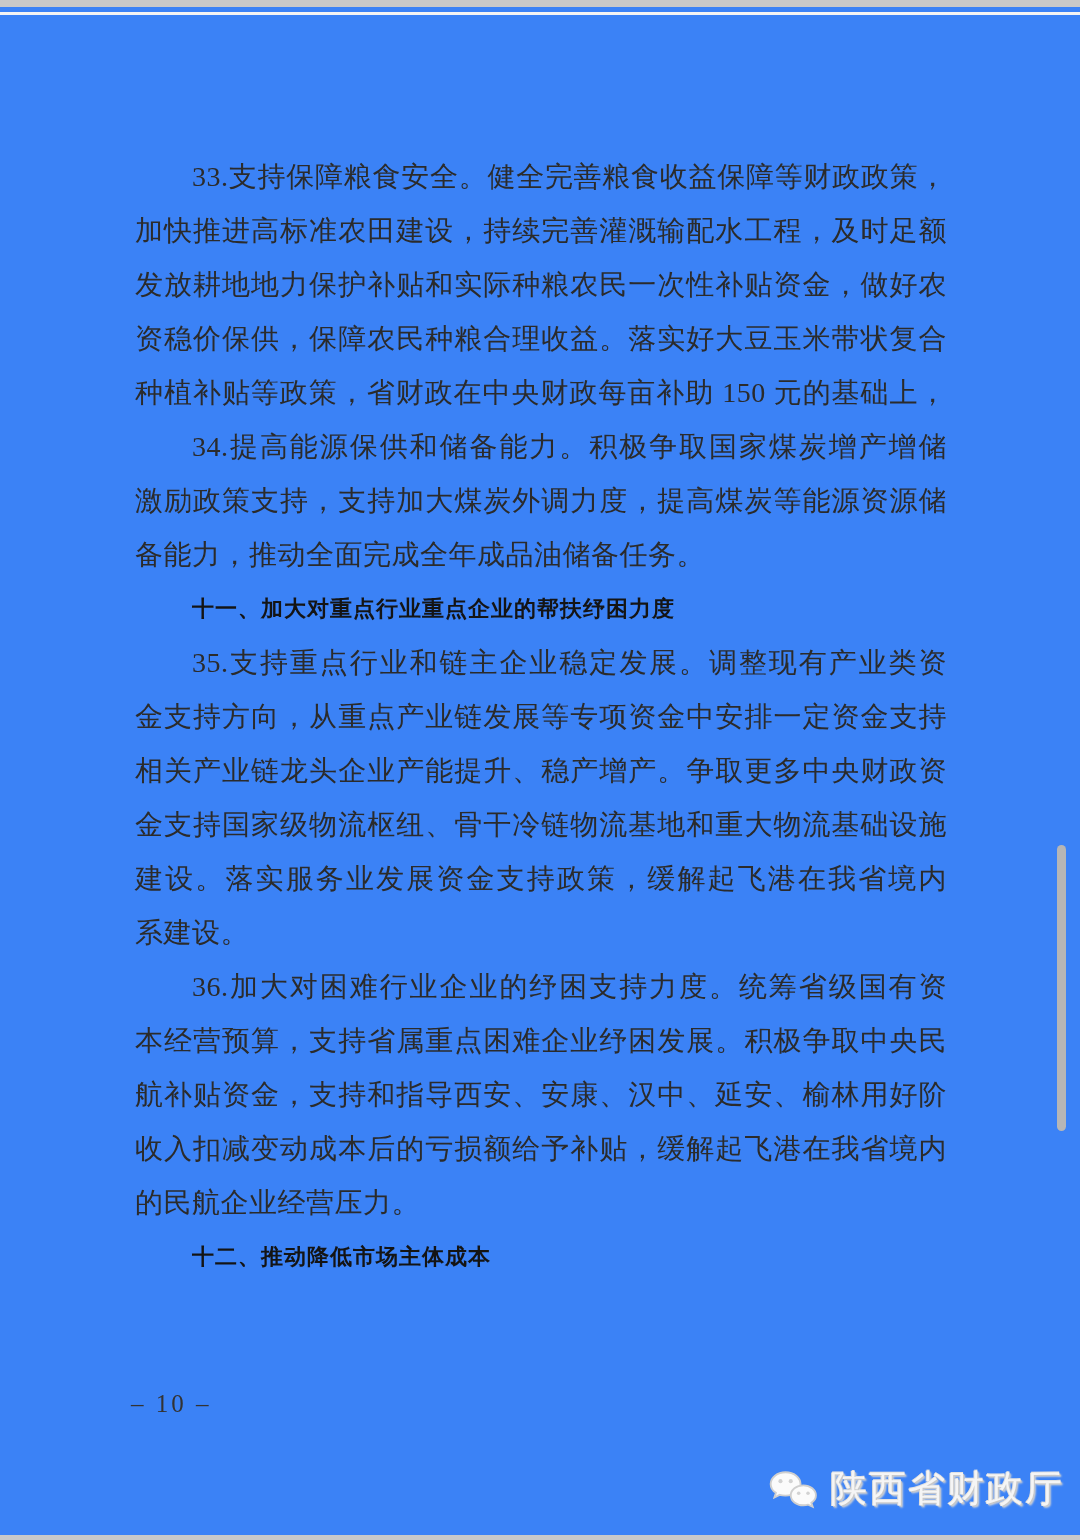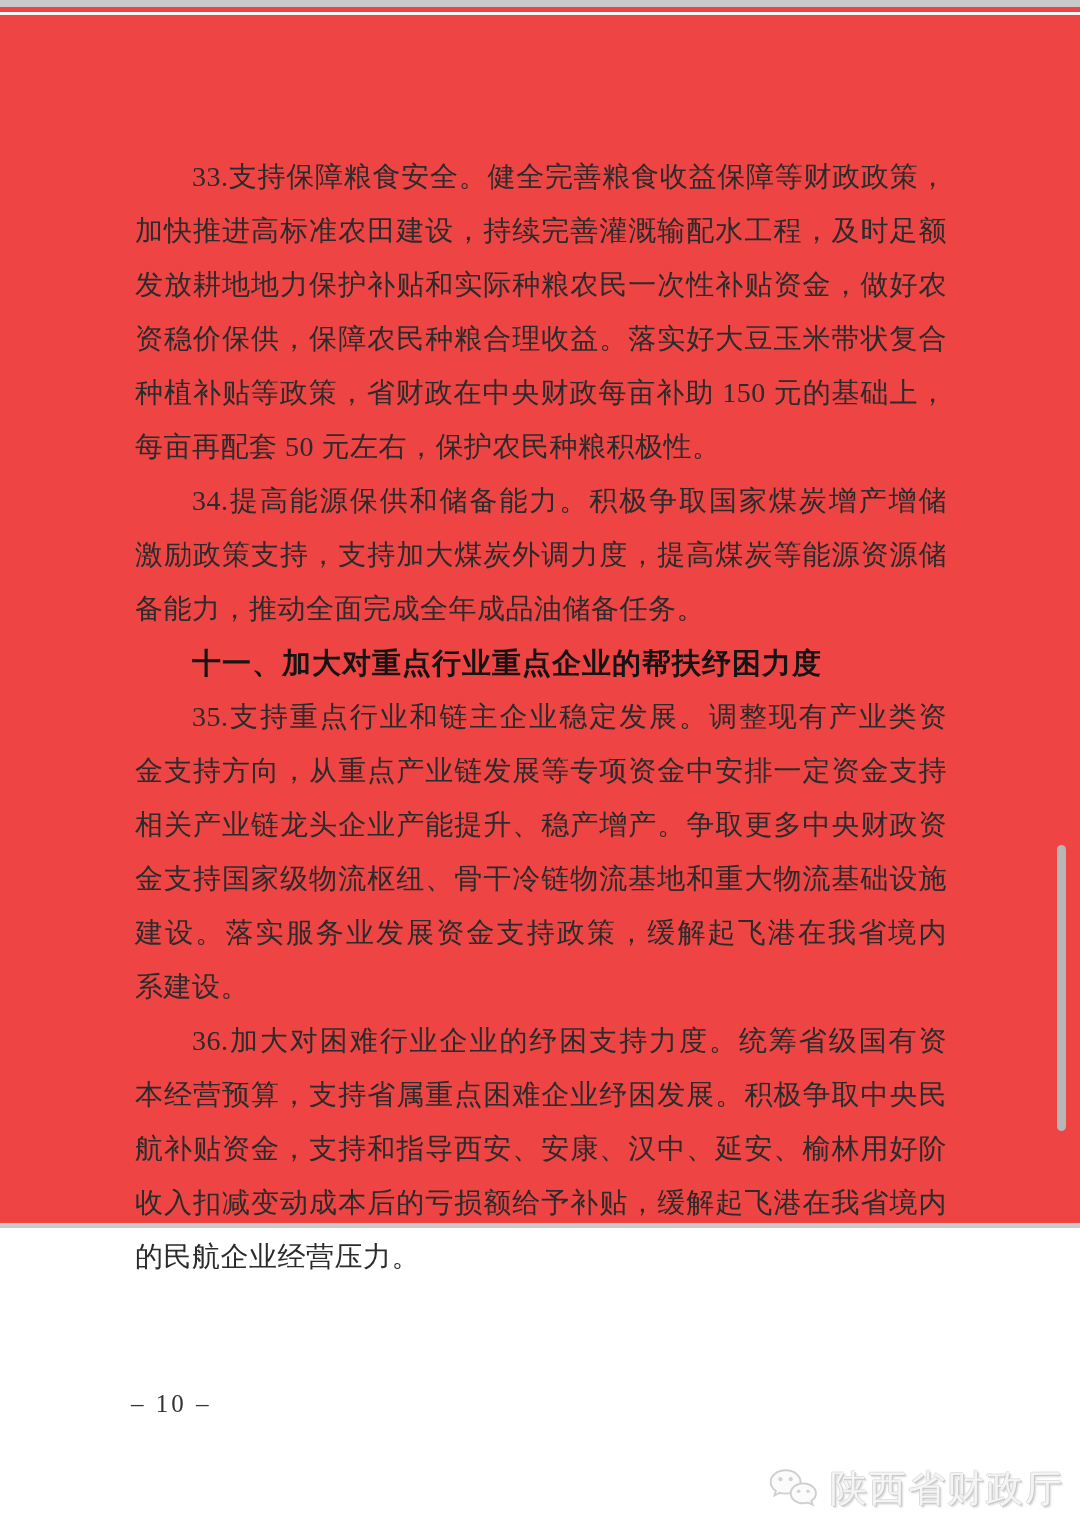--- a/index.html
+++ b/index.html
@@ -4,22 +4,22 @@
 <style>
   html, body { margin: 0; padding: 0; }
   body {
     width: 1080px; height: 1540px;
     background: #ffffff;
     font-family: "Liberation Serif", "DejaVu Serif", serif;
     overflow: hidden;
   }
   .page {
     position: relative;
-    width: 1080px; height: 1228px;
-    background: #ef4444;
+    width: 1080px; height: 1540px;
+    background: #3b82f6;
   }
   .top-bar {
     position: absolute; top: 0; left: 0;
     width: 1080px; height: 7px;
     background: #c9c9c9;
   }
   .top-faint-line {
     position: absolute; top: 12px; left: 0;
     width: 1080px; height: 3px;
     background: #f4f4f4;
@@ -44,21 +44,21 @@
     text-align-last: justify;
     font-family: "Liberation Serif", "DejaVu Serif", serif;
     letter-spacing: 0.5px;
   }
   .line.first { text-indent: 57px; }
   .line.endline { text-align-last: left; }
   .line.heading {
     font-family: "Liberation Sans", "DejaVu Sans", sans-serif;
     font-weight: 700;
     color: #141414;
-    font-size: 29px;
+    font-size: 22px;
     text-align-last: left;
     text-indent: 57px;
     letter-spacing: 1px;
   }
   .page-number {
     position: absolute;
     left: 131px; top: 1390px;
     font-size: 25px;
     color: #333333;
     letter-spacing: 3px;
@@ -68,21 +68,21 @@
     position: absolute;
     left: 1057px; top: 845px;
     width: 9px; height: 286px;
     background: #b6b6b6;
     border-radius: 5px;
   }
   .watermark {
     position: absolute;
     top: 1464px; right: 16px;
     display: flex;
-    align-items: flex-start;
+    align-items: flex-end;
     gap: 8px;
   }
   .watermark-logo { width: 56px; height: 48px; }
   .watermark-text {
     font-family: "Liberation Sans", "DejaVu Sans", sans-serif;
     font-size: 37px;
     font-weight: 400;
     color: #f5f5f5;
     text-shadow:
       1px 1px 0 #c8c8c8,
@@ -100,41 +100,41 @@
 
   <div class="top-bar"></div>
   <div class="top-faint-line"></div>
 
   <div class="content">
     <div class="line first">33.支持保障粮食安全。健全完善粮食收益保障等财政政策，</div>
     <div class="line">加快推进高标准农田建设，持续完善灌溉输配水工程，及时足额</div>
     <div class="line">发放耕地地力保护补贴和实际种粮农民一次性补贴资金，做好农</div>
     <div class="line">资稳价保供，保障农民种粮合理收益。落实好大豆玉米带状复合</div>
     <div class="line">种植补贴等政策，省财政在中央财政每亩补助 150 元的基础上，</div>
-    <div class="line endline">每亩再配套 50 元左右，保护农民种粮积极性。</div>
 
     <div class="line first">34.提高能源保供和储备能力。积极争取国家煤炭增产增储</div>
     <div class="line">激励政策支持，支持加大煤炭外调力度，提高煤炭等能源资源储</div>
     <div class="line endline">备能力，推动全面完成全年成品油储备任务。</div>
 
     <div class="line heading">十一、加大对重点行业重点企业的帮扶纾困力度</div>
 
     <div class="line first">35.支持重点行业和链主企业稳定发展。调整现有产业类资</div>
     <div class="line">金支持方向，从重点产业链发展等专项资金中安排一定资金支持</div>
     <div class="line">相关产业链龙头企业产能提升、稳产增产。争取更多中央财政资</div>
     <div class="line">金支持国家级物流枢纽、骨干冷链物流基地和重大物流基础设施</div>
     <div class="line">建设。落实服务业发展资金支持政策，缓解起飞港在我省境内</div>
     <div class="line endline">系建设。</div>
 
     <div class="line first">36.加大对困难行业企业的纾困支持力度。统筹省级国有资</div>
     <div class="line">本经营预算，支持省属重点困难企业纾困发展。积极争取中央民</div>
     <div class="line">航补贴资金，支持和指导西安、安康、汉中、延安、榆林用好阶</div>
     <div class="line">收入扣减变动成本后的亏损额给予补贴，缓解起飞港在我省境内</div>
     <div class="line endline">的民航企业经营压力。</div>
 
+    <div class="line heading">十二、推动降低市场主体成本</div>
   </div>
 
   <div class="page-number">– 10 –</div>
 
   <div class="scrollbar-thumb"></div>
 
   <div class="watermark">
     <svg class="watermark-logo" viewBox="0 0 60 50" xmlns="http://www.w3.org/2000/svg">
       <g fill="#fbfbfb" stroke="#cfcfcf" stroke-width="2">
         <path d="M21 6 C12 6 5 11.5 5 18.5 C5 22.5 7.2 25.8 10.6 28 L9 33 L14.6 30.2 C16.6 30.8 18.7 31 21 31 C30 31 37 25.5 37 18.5 C37 11.5 30 6 21 6 Z"></path>

